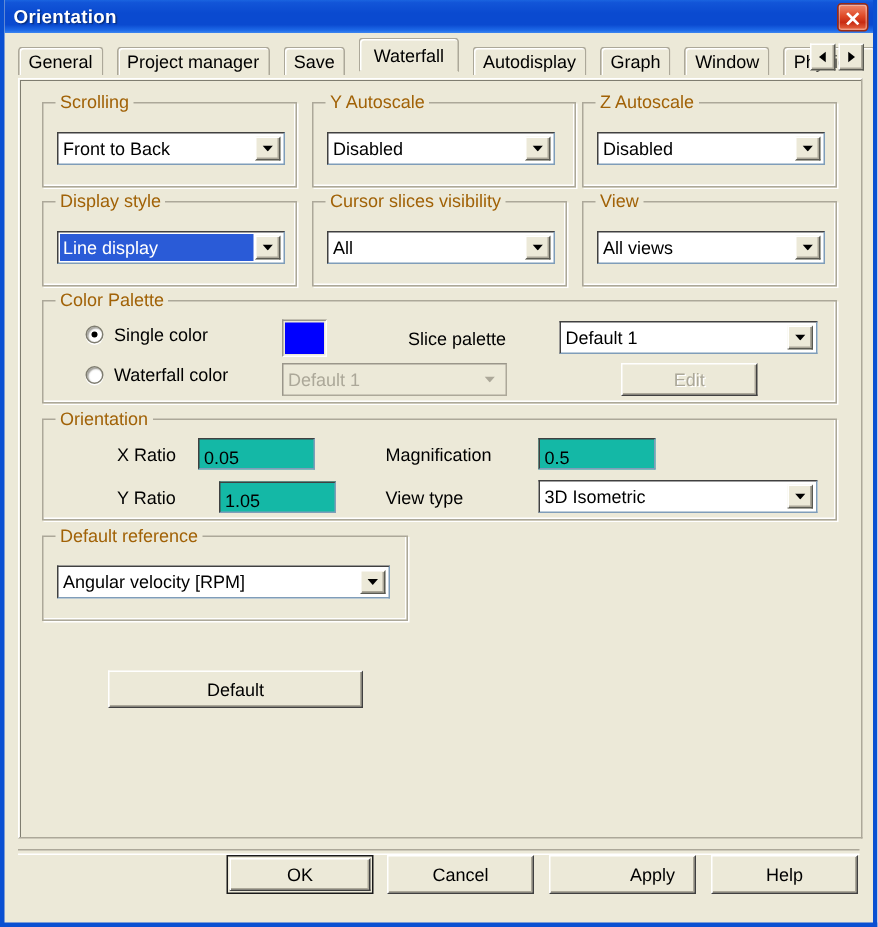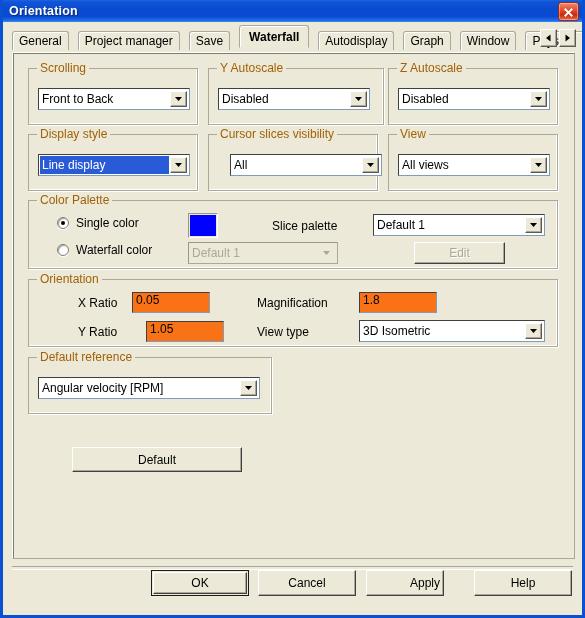--- a/index.html
+++ b/index.html
@@ -87,21 +87,20 @@
   .tab.active {
     height: 23px;
     line-height: 22px;
     top: 0;
     z-index: 5;
     padding: 0 9px;
     background: #ece9d8;
     border: 1px solid #aca899;
     border-bottom: 1px solid #ece9d8;
     box-shadow: inset 1px 1px 0 #ffffff;
-    font-weight: bold;
   }
   .tab-clip {
     overflow: hidden;
     width: 48px;
     display: inline-block;
   }
   .tab-spin {
     position: absolute;
     right: 6px;
     bottom: 1px;
@@ -212,26 +211,26 @@
   .arrow-btn.dis {
     border-color: #ece9d8;
     box-shadow: none;
     background: #ece9d8;
   }
 
   .textbox {
     position: absolute;
     box-sizing: border-box;
     height: 21px;
-    background: #f97316;
+    background: #14b8a6;
     border: 1px solid #7f9db9;
     border-top-color: #404040;
     border-left-color: #404040;
     display: flex;
-    align-items: flex-start;
+    align-items: flex-end;
     padding-left: 3px;
     font-size: 12px;
     cursor: text;
   }
 
   .statictext {
     position: absolute;
     font-size: 12px;
     white-space: nowrap;
   }
@@ -405,21 +404,21 @@
           <div class="arrow-btn">
             <svg width="7" height="4" viewBox="0 0 7 4" aria-hidden="true">
                 <path d="M0 0 L7 0 L3.5 4 Z" fill="#000"></path>
               </svg>
           </div>
         </div>
       </div>
 
       <div class="group" style="left:194px; top:80px; width:170px; height:57px;">
         <div class="group-label">Cursor slices visibility</div>
-        <div class="combo" style="left:9px; top:19px; width:152px;margin-left:12px;">
+        <div class="combo" style="left:9px; top:19px; width:152px;">
           <div class="val">All</div>
           <div class="arrow-btn">
             <svg width="7" height="4" viewBox="0 0 7 4" aria-hidden="true">
                 <path d="M0 0 L7 0 L3.5 4 Z" fill="#000"></path>
               </svg>
           </div>
         </div>
       </div>
 
       <div class="group" style="left:374px; top:80px; width:170px; height:57px;">
@@ -486,21 +485,21 @@
           <span>0.05</span>
         </div>
 
         <div class="statictext" style="left:49px; top:45px;">Y Ratio</div>
         <div class="textbox" style="left:103px; top:41px; width:78px;margin-left:14px;">
           <span>1.05</span>
         </div>
 
         <div class="statictext" style="left:228px; top:16px;">Magnification</div>
         <div class="textbox" style="left:330px; top:12px; width:78px;">
-          <span>1.8</span>
+          <span>0.5</span>
         </div>
 
         <div class="statictext" style="left:228px; top:45px;">View type</div>
         <div class="combo" style="left:330px; top:40px; width:186px;">
           <div class="val">3D Isometric</div>
           <div class="arrow-btn">
             <svg width="7" height="4" viewBox="0 0 7 4" aria-hidden="true">
                 <path d="M0 0 L7 0 L3.5 4 Z" fill="#000"></path>
               </svg>
           </div>
@@ -527,20 +526,20 @@
   </div>
 
   <div class="sep" style="top:566px;"></div>
 
   <div class="btn default-btn" style="left:148px; top:570px; width:98px; height:26px;">
     <span>OK</span>
   </div>
   <div class="btn" style="left:255px; top:570px; width:98px; height:26px;">
     <span>Cancel</span>
   </div>
-  <div class="btn" style="left:363px; top:570px; width:78px; height:26px;padding-left:40px;">
+  <div class="btn" style="left:363px; top:570px; width:98px; height:26px;padding-left:40px;">
     <span>Apply</span>
   </div>
   <div class="btn" style="left:471px; top:570px; width:98px; height:26px;">
     <span>Help</span>
   </div>
 
 </div>
 
 </body></html>

